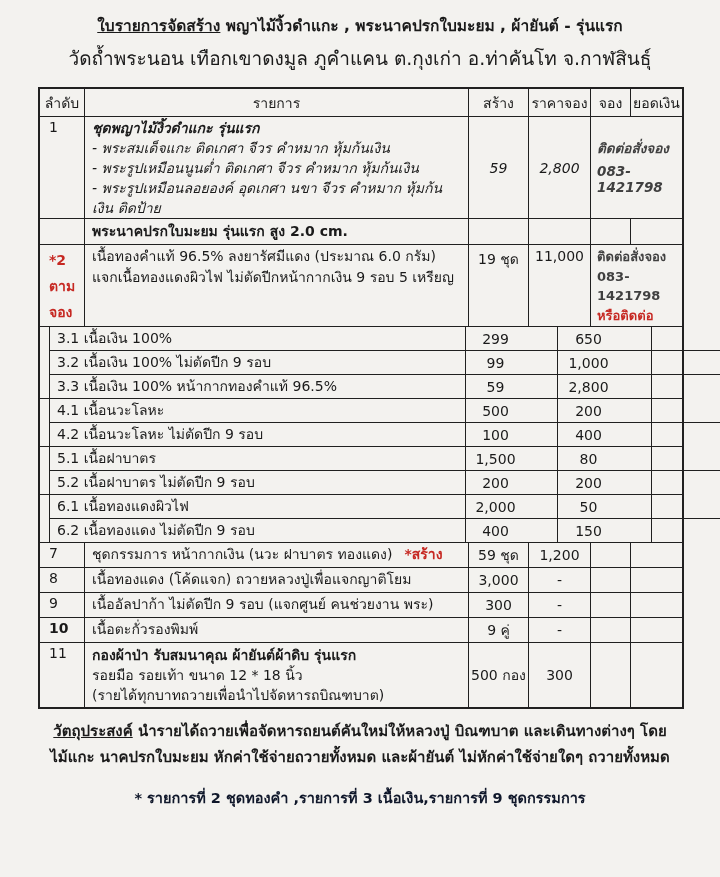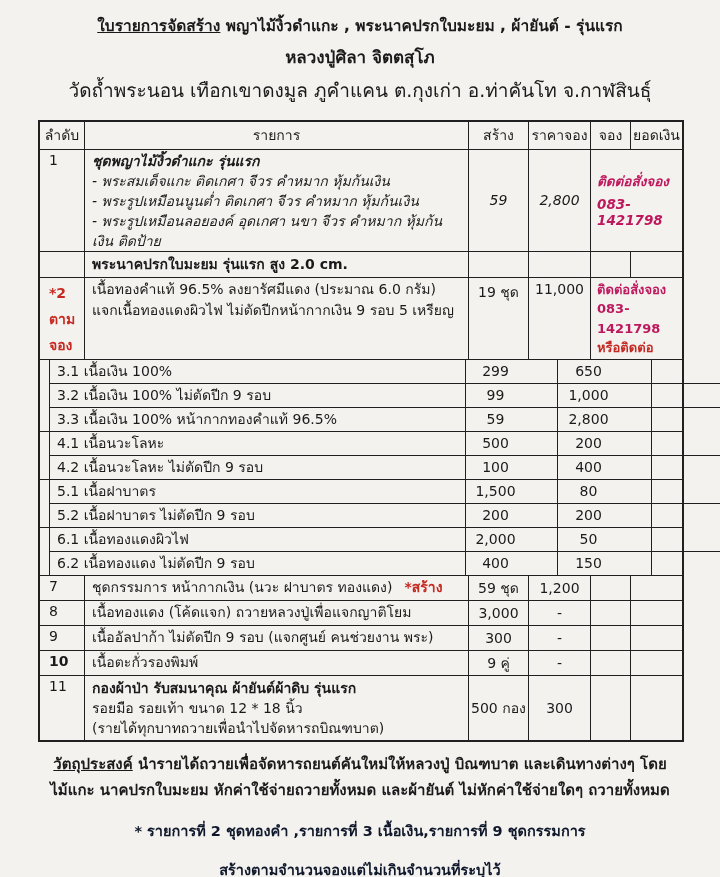--- a/index.html
+++ b/index.html
@@ -47,41 +47,40 @@
   .h-r2{height:81px;}
   .h-s{height:23px;gap:32px;}
   .h-s1{height:24px;}
   .h-r11{height:64px;padding-left:16px;}
   .c-built,.c-price,.c-book,.c-amt{display:flex;justify-content:center;align-items:center;}
   .vtop{align-items:flex-start !important;padding-top:3px;}
   .line{display:block;line-height:20px;}
   .sline{line-height:21px;}
   .bold{font-weight:bold;}
   .red{color:#c62822;}
-  .blue{color:#be185d;}
+  .blue{color:#404040;}
   .numlines{line-height:26px;font-weight:bold;}
   .numlines3{line-height:23px;font-weight:bold;}
   .sec-title{width:100%;text-align:center;font-weight:bold;line-height:23px;}
   .contact-r1{display:flex;flex-direction:column;justify-content:center;height:100%;gap:7px;font-weight:bold;font-size:13.5px;line-height:16px;}
   .contact-r2{display:flex;flex-direction:column;justify-content:flex-start;height:100%;font-weight:bold;font-size:13px;line-height:19.5px;}
   .desc-mid{display:flex;flex-direction:column;justify-content:center;}
   .note-red{font-weight:bold;margin-left:12px;}
   
   .doc-footer{text-align:center;margin-top:9px;}
   .f-black{font-size:15px;font-weight:bold;line-height:26px;width:620px;margin:0 auto;}
   .f-red{font-size:14.5px;font-weight:bold;color:#0f172a;margin-top:16px;}
 </style>
 </head>
 <body>
 
 <div class="page">
 
   <div class="doc-header">
     <div class="h1"><span class="u">ใบรายการจัดสร้าง</span><span> พญาไม้งิ้วดำแกะ , พระนาคปรกใบมะยม , ผ้ายันต์ - รุ่นแรก</span></div>
-    <div class="h2">หลวงปู่ศิลา จิตตสุโภ</div>
     <div class="h3">วัดถ้ำพระนอน เทือกเขาดงมูล ภูคำแคน ต.กุงเก่า อ.ท่าคันโท จ.กาฬสินธุ์</div>
   </div>
 
   <div class="tbl">
 
     <div class="trow thead">
       <div class="cell c-num">ลำดับ</div>
       <div class="cell c-desc">รายการ</div>
       <div class="cell c-built">สร้าง</div>
       <div class="cell c-price">ราคาจอง</div>
@@ -309,17 +308,16 @@
           <div class="cell c-amt"></div>
         </div>
       </div>
     </div>
 
   </div>
 
   <div class="doc-footer">
     <div class="f-black"><span class="u">วัตถุประสงค์</span><span> นำรายได้ถวายเพื่อจัดหารถยนต์คันใหม่ให้หลวงปู่ บิณฑบาต และเดินทางต่างๆ โดย</span><br><span>ไม้แกะ นาคปรกใบมะยม หักค่าใช้จ่ายถวายทั้งหมด และผ้ายันต์ ไม่หักค่าใช้จ่ายใดๆ ถวายทั้งหมด</span></div>
     <div class="f-red">* รายการที่ 2 ชุดทองคำ ,รายการที่ 3 เนื้อเงิน,รายการที่ 9 ชุดกรรมการ</div>
-    <div class="f-red">สร้างตามจำนวนจองแต่ไม่เกินจำนวนที่ระบุไว้</div>
 
   </div>
 
 </div>
 
 </body></html>

